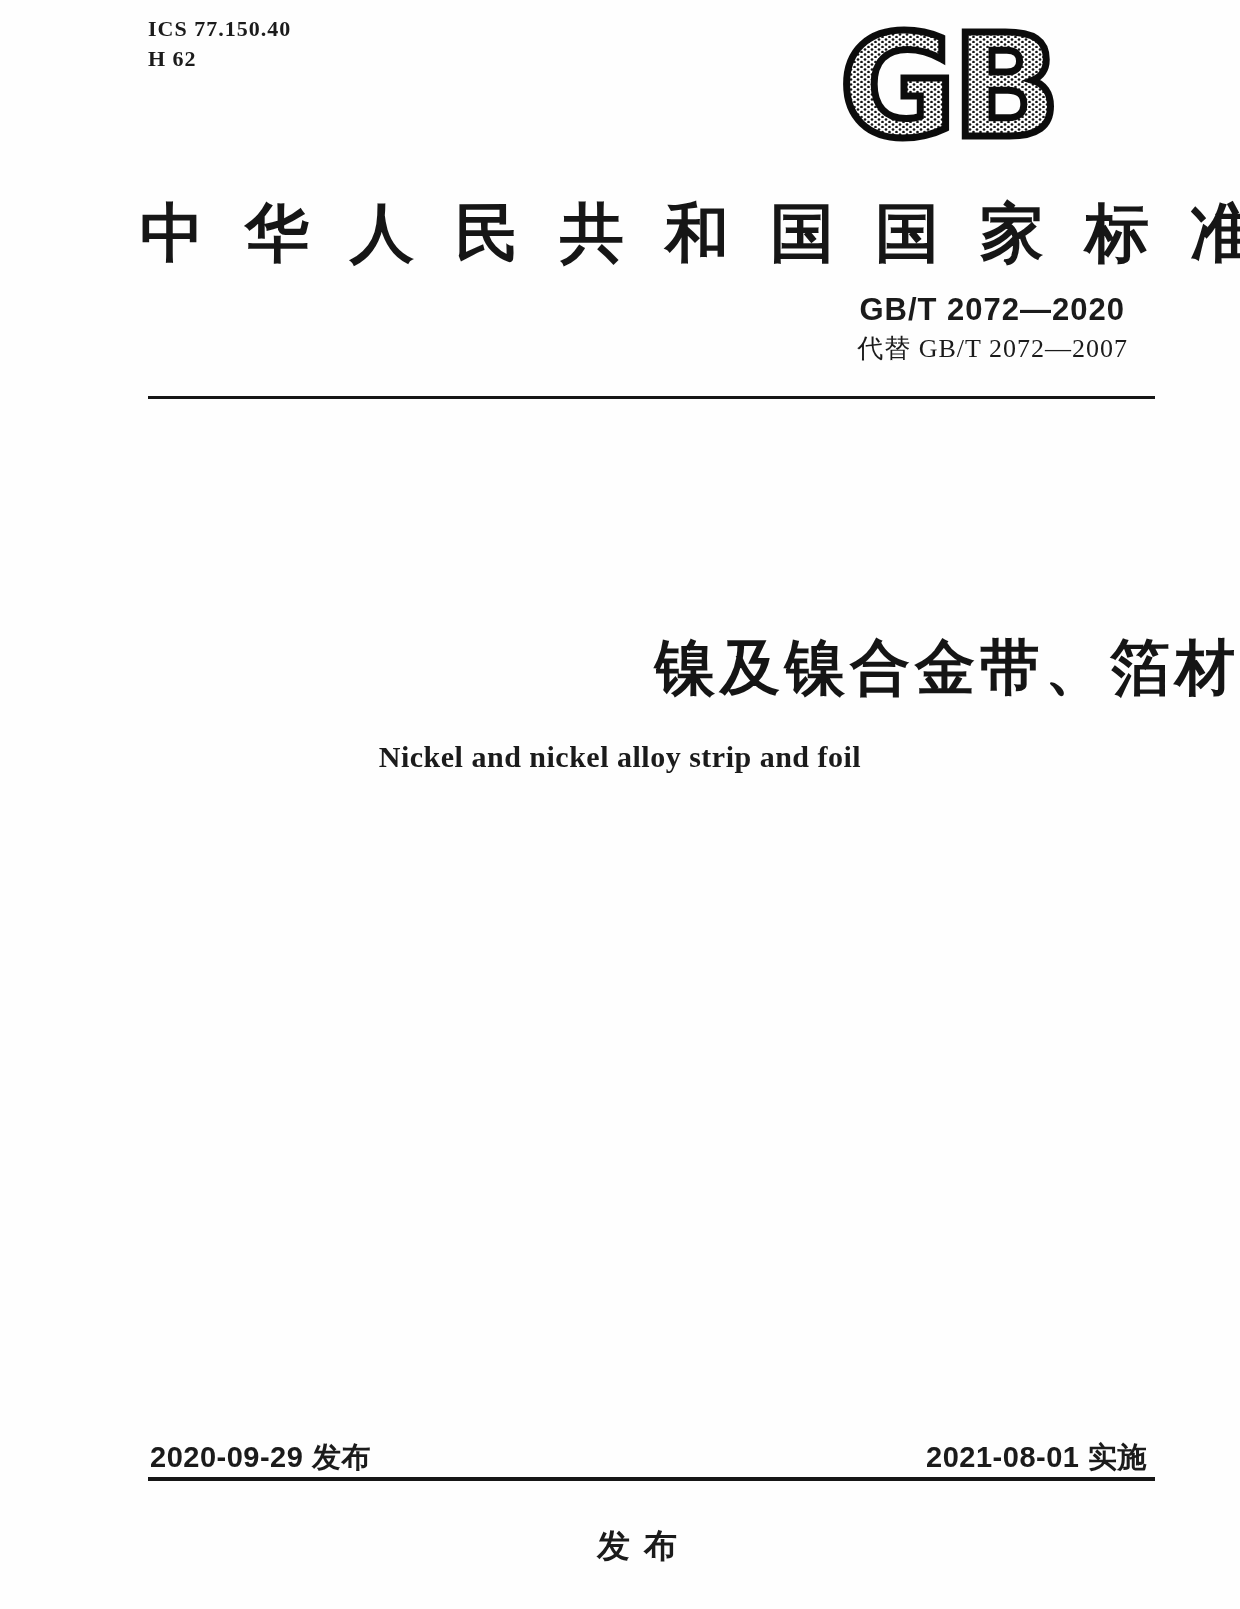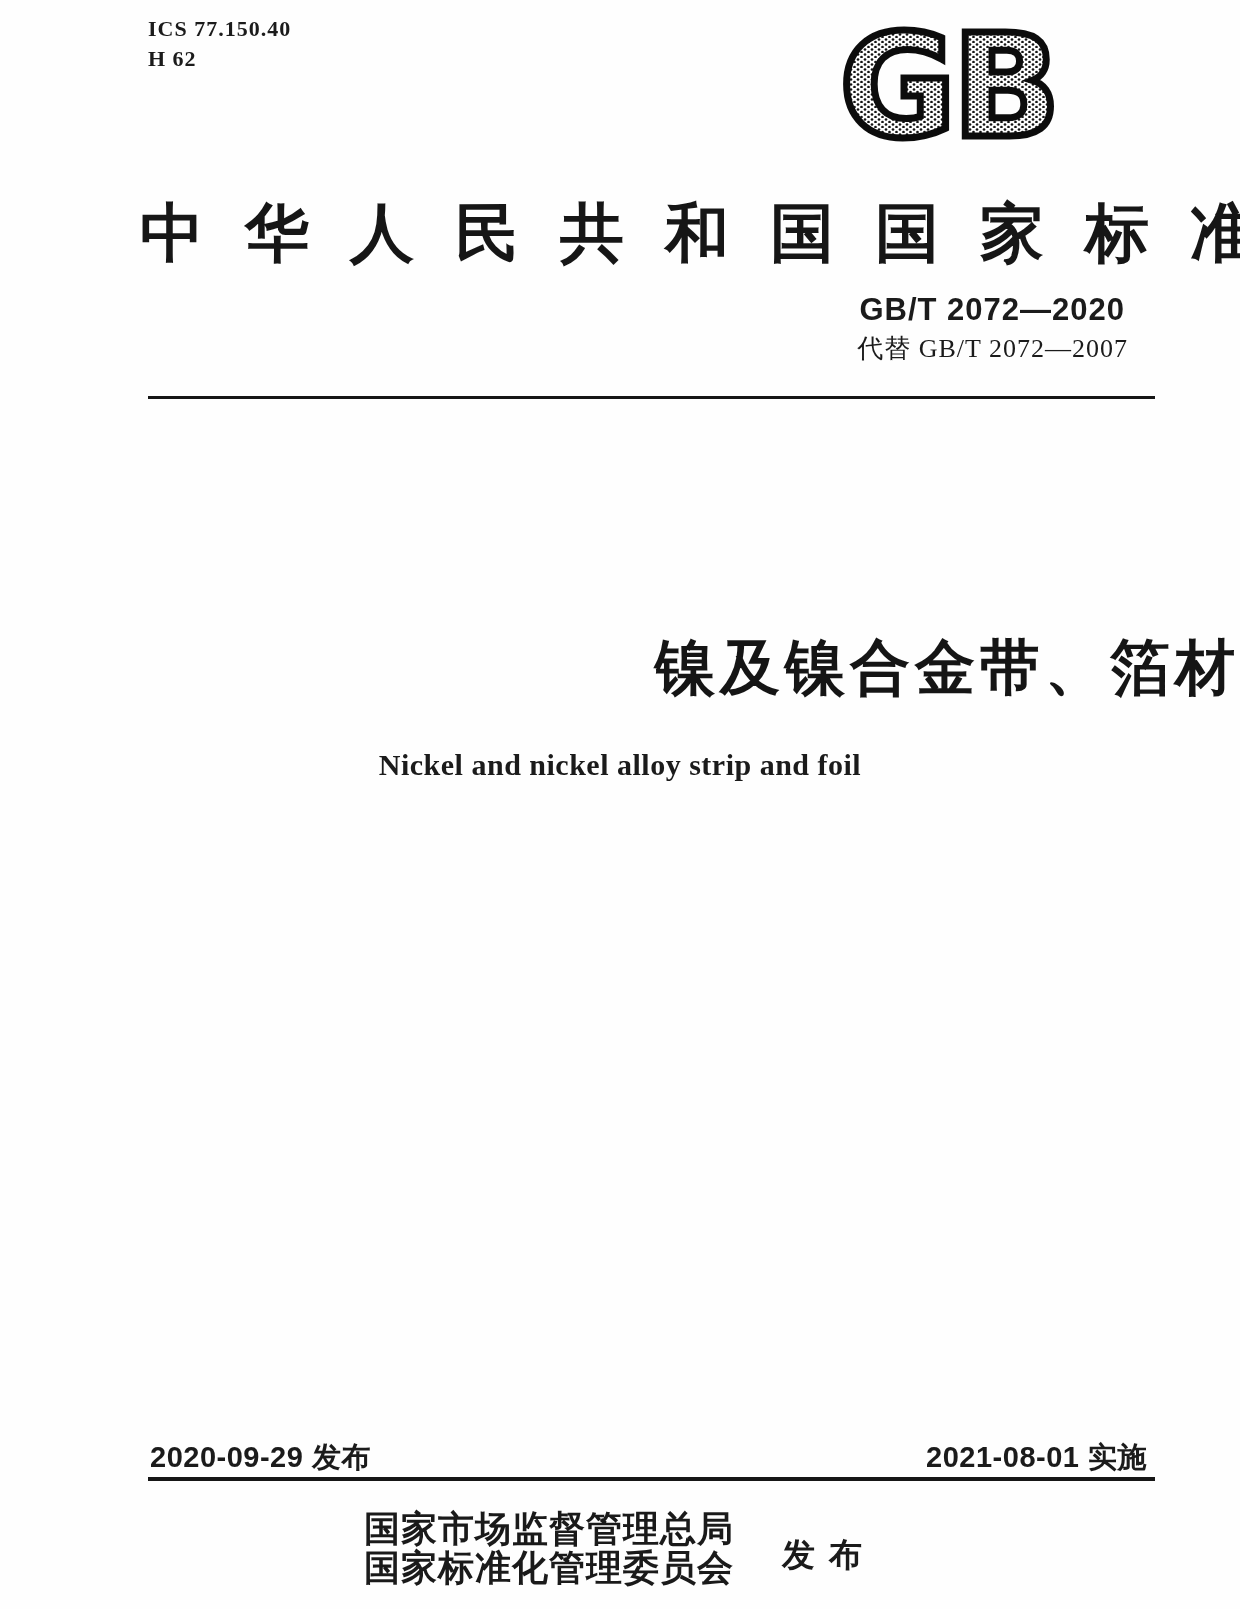--- a/index.html
+++ b/index.html
@@ -80,21 +80,20 @@
   }
   
   .title-en{
     position:absolute;left:0;top:740px;width:100%;
     text-align:center;
     font-family:var(--serif);
     font-weight:bold;
     font-size:30px;
     letter-spacing:0.5px;
     white-space:nowrap;
-    margin-top:8px;
   }
   
   .date{
     position:absolute;top:1438px;
     font-family:var(--sans);
     font-weight:bold;
     font-size:29px;
     letter-spacing:0.5px;
     white-space:nowrap;
   }
@@ -152,17 +151,16 @@
 
   <div class="title-zh">镍及镍合金带、箔材</div>
   <div class="title-en">Nickel and nickel alloy strip and foil</div>
 
   <div class="date date-issue">2020-09-29 发布</div>
   <div class="date date-impl">2021-08-01 实施</div>
 
   <div class="rule rule-bottom"></div>
 
   <div class="issuer-wrap">
-    <div class="issuer-lines"><span>国家市场监督管理总局</span><br><span>国家标准化管理委员会</span></div>
     <div class="publish-label">发布</div>
   </div>
 
 </div>
 
 </body></html>

